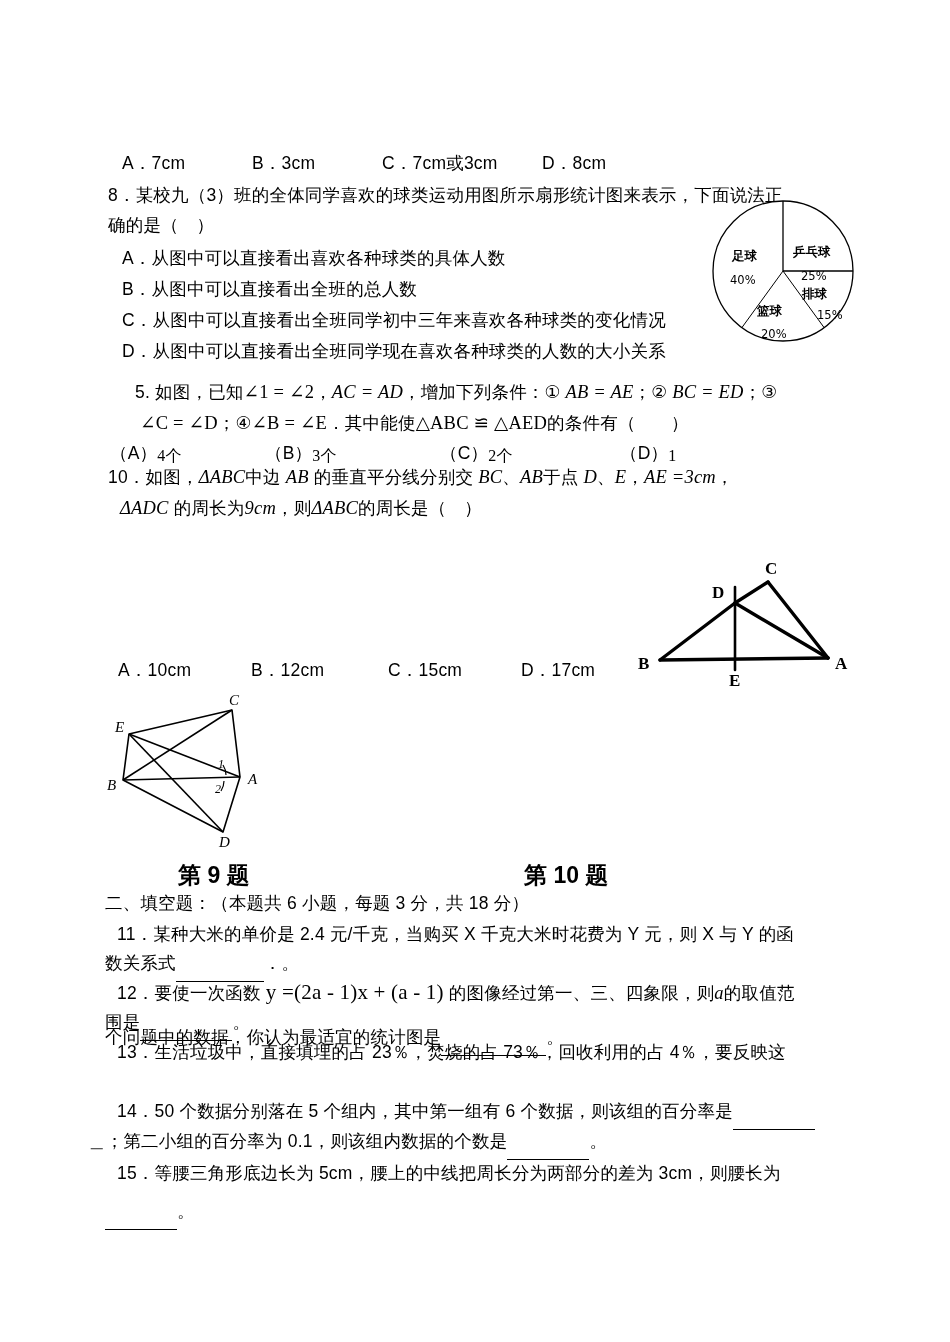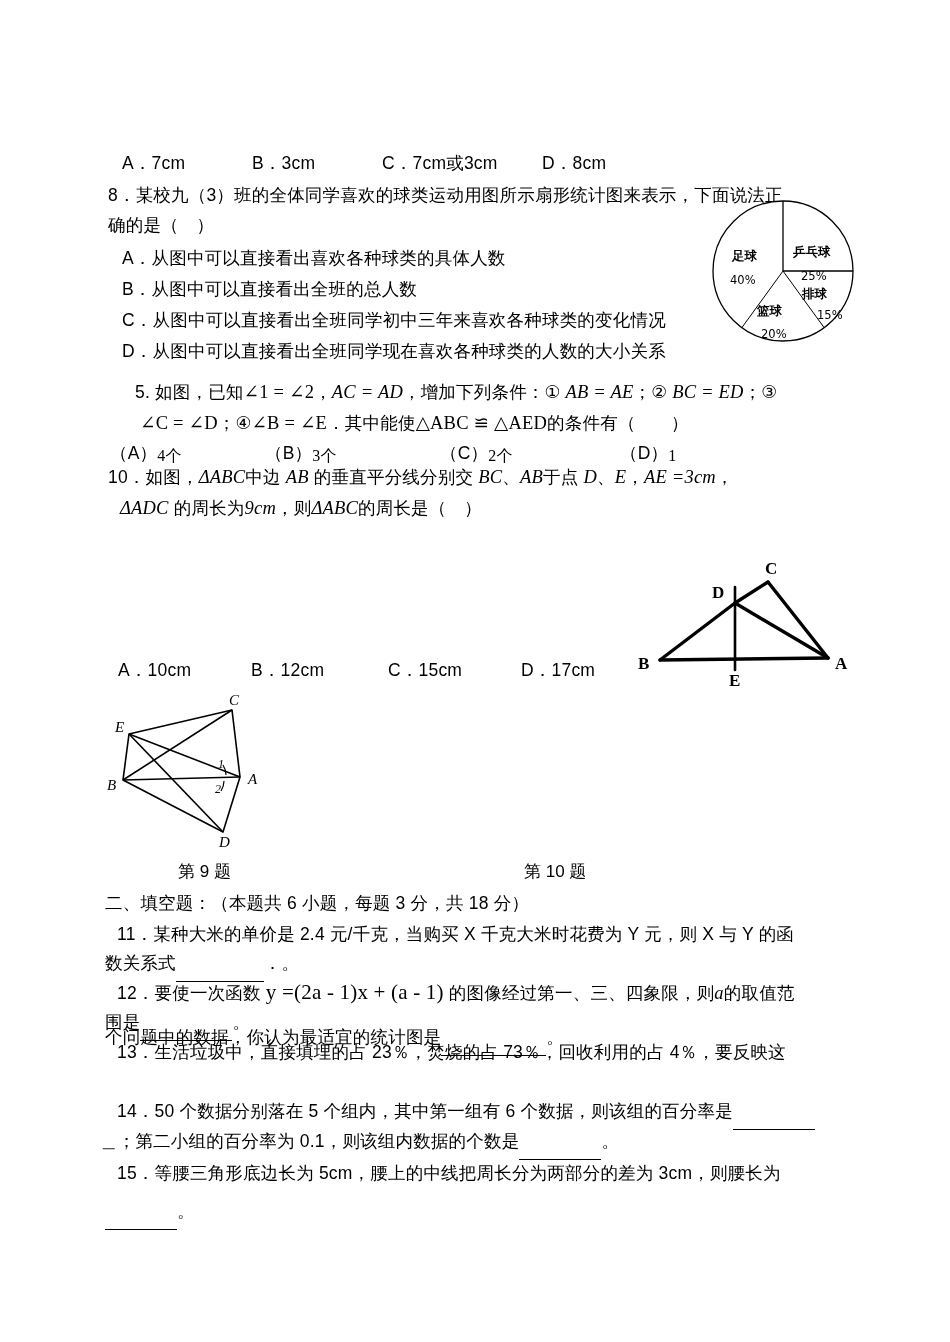--- a/index.html
+++ b/index.html
@@ -49,21 +49,22 @@
     font-size: 16px;
     vertical-align: -2px;
   }
   .ul {
     display: inline-block;
     border-bottom: 1.4px solid #000;
     vertical-align: -3px;
   }
   .caption {
     position: absolute;
-    font-size: 17px;
+    font-size: 23px;
+    font-weight: bold;
   }
   .figure {
     position: absolute;
   }
   svg { display: block; overflow: visible; }
   .fig-label {
     font-family: "Liberation Serif", "DejaVu Serif", serif;
     font-weight: bold;
     font-size: 17px;
     fill: #000;
@@ -224,21 +225,21 @@
   </div>
 
   <div class="blk" style="left:117px; top:1037px;">13．生活垃圾中，直接填埋的占 23％，焚烧的占 73％，回收利用的占 4％，要反映这</div>
   <div class="blk" style="left:105px; top:1022px;">
     <span>个问题中的数据，你认为最适宜的统计图是</span><span class="ul" style="width:105px;">&nbsp;</span><span>。</span>
   </div>
 
   <div class="blk" style="left:117px; top:1096px;">
     <span>14．50 个数据分别落在 5 个组内，其中第一组有 6 个数据，则该组的百分率是</span><span class="ul" style="width:82px;">&nbsp;</span>
   </div>
-  <div class="blk" style="left:100px; top:1126px;">
+  <div class="blk" style="left:88px; top:1126px;">
     <span>＿；第二小组的百分率为 0.1，则该组内数据的个数是</span><span class="ul" style="width:82px;">&nbsp;</span><span>。</span>
   </div>
 
   <div class="blk" style="left:117px; top:1158px;">15．等腰三角形底边长为 5cm，腰上的中线把周长分为两部分的差为 3cm，则腰长为</div>
   <div class="blk" style="left:105px; top:1196px;">
     <span class="ul" style="width:72px;">&nbsp;</span><span>。</span>
   </div>
 
 </div>
 

